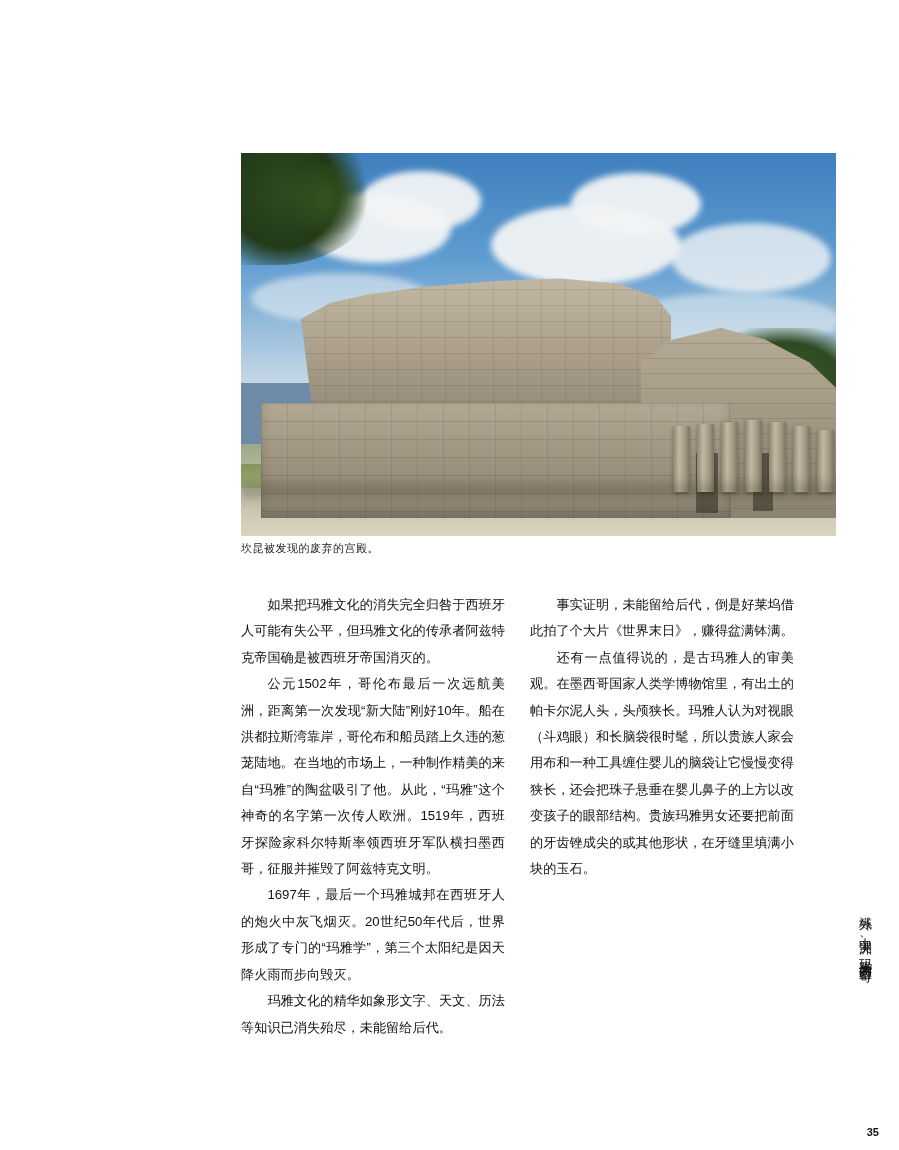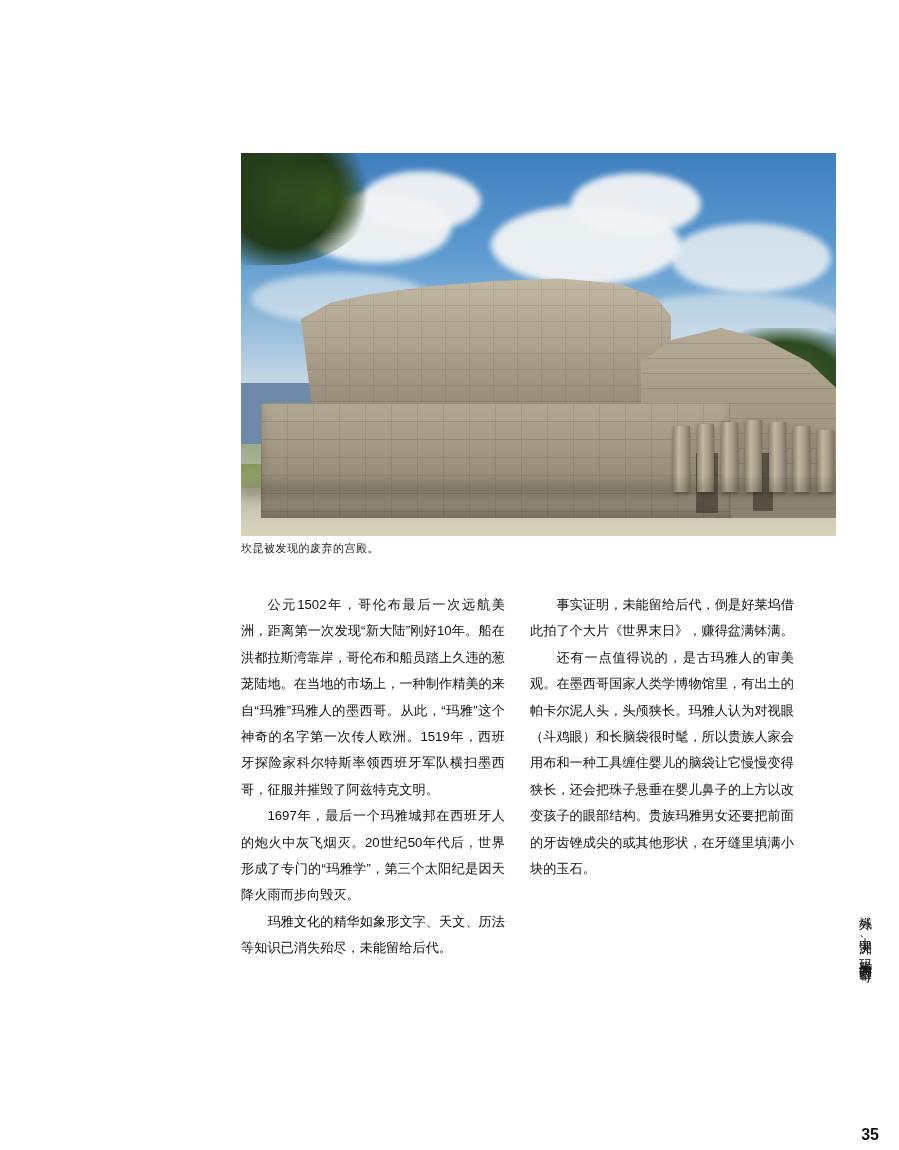--- a/index.html
+++ b/index.html
@@ -184,21 +184,21 @@
     letter-spacing: 2px;
     color: #111;
     writing-mode: vertical-rl;
     text-orientation: upright;
     white-space: nowrap;
   }
   .page-number {
     position: absolute;
     right: 20px;
     top: 1106px;
-    font-size: 16px;
+    font-size: 11px;
     font-weight: bold;
     color: #111;
     font-family: "Liberation Sans", sans-serif;
   }
 </style>
 </head>
 <body>
 
 <div class="page">
 
@@ -236,21 +236,22 @@
       <div class="column" style="left:552px; height:66px;"></div>
       <div class="column" style="left:576px; height:62px;"></div>
 
       <div class="shadow-band"></div>
     </div>
   </div>
 
   <div class="caption">坎昆被发现的废弃的宫殿。</div>
 
   <div class="col col-left">
-    <p>公元1502年，哥伦布最后一次远航美洲，距离第一次发现“新大陆”刚好10年。船在洪都拉斯湾靠岸，哥伦布和船员踏上久违的葱茏陆地。在当地的市场上，一种制作精美的来自“玛雅”玛雅人的墨西哥。从此，“玛雅”这个神奇的名字第一次传人欧洲。1519年，西班牙探险家科尔特斯率领西班牙军队横扫墨西哥，征服并摧毁了阿兹特克文明。</p>
+    <p>如果把玛雅文化的消失完全归咎于西班牙人可能有失公平，但玛雅文化的传承者阿兹特克帝国确是被西班牙帝国消灭的。</p>
+    <p>公元1502年，哥伦布最后一次远航美洲，距离第一次发现“新大陆”刚好10年。船在洪都拉斯湾靠岸，哥伦布和船员踏上久违的葱茏陆地。在当地的市场上，一种制作精美的来自“玛雅”的陶盆吸引了他。从此，“玛雅”这个神奇的名字第一次传人欧洲。1519年，西班牙探险家科尔特斯率领西班牙军队横扫墨西哥，征服并摧毁了阿兹特克文明。</p>
     <p>1697年，最后一个玛雅城邦在西班牙人的炮火中灰飞烟灭。20世纪50年代后，世界形成了专门的“玛雅学”，第三个太阳纪是因天降火雨而步向毁灭。</p>
     <p>玛雅文化的精华如象形文字、天文、历法等知识已消失殆尽，未能留给后代。</p>
   </div>
 
   <div class="col col-right">
     <p>事实证明，未能留给后代，倒是好莱坞借此拍了个大片《世界末日》，赚得盆满钵满。</p>
     <p>还有一点值得说的，是古玛雅人的审美观。在墨西哥国家人类学博物馆里，有出土的帕卡尔泥人头，头颅狭长。玛雅人认为对视眼（斗鸡眼）和长脑袋很时髦，所以贵族人家会用布和一种工具缠住婴儿的脑袋让它慢慢变得狭长，还会把珠子悬垂在婴儿鼻子的上方以改变孩子的眼部结构。贵族玛雅男女还要把前面的牙齿锉成尖的或其他形状，在牙缝里填满小块的玉石。</p>
   </div>
 
   <div class="side-title">域外·中美洲、玛雅人的墨西哥</div>

